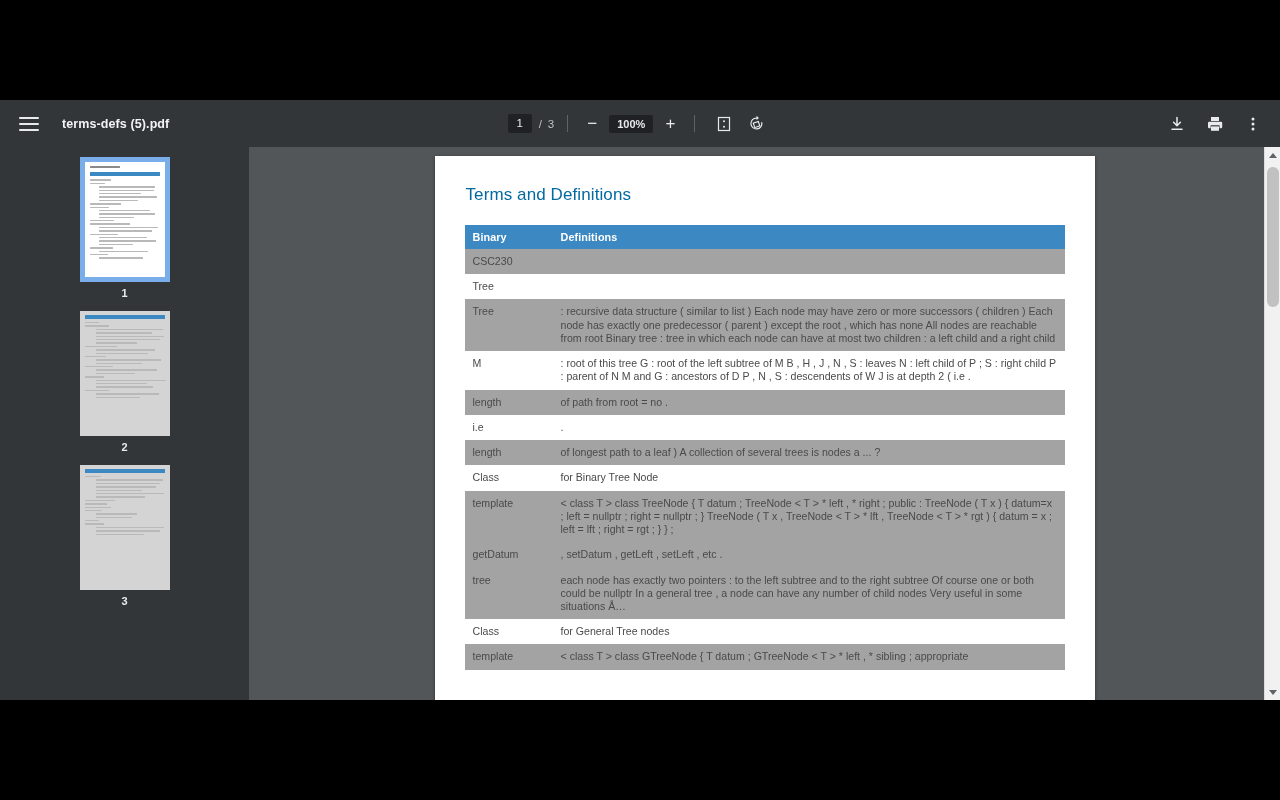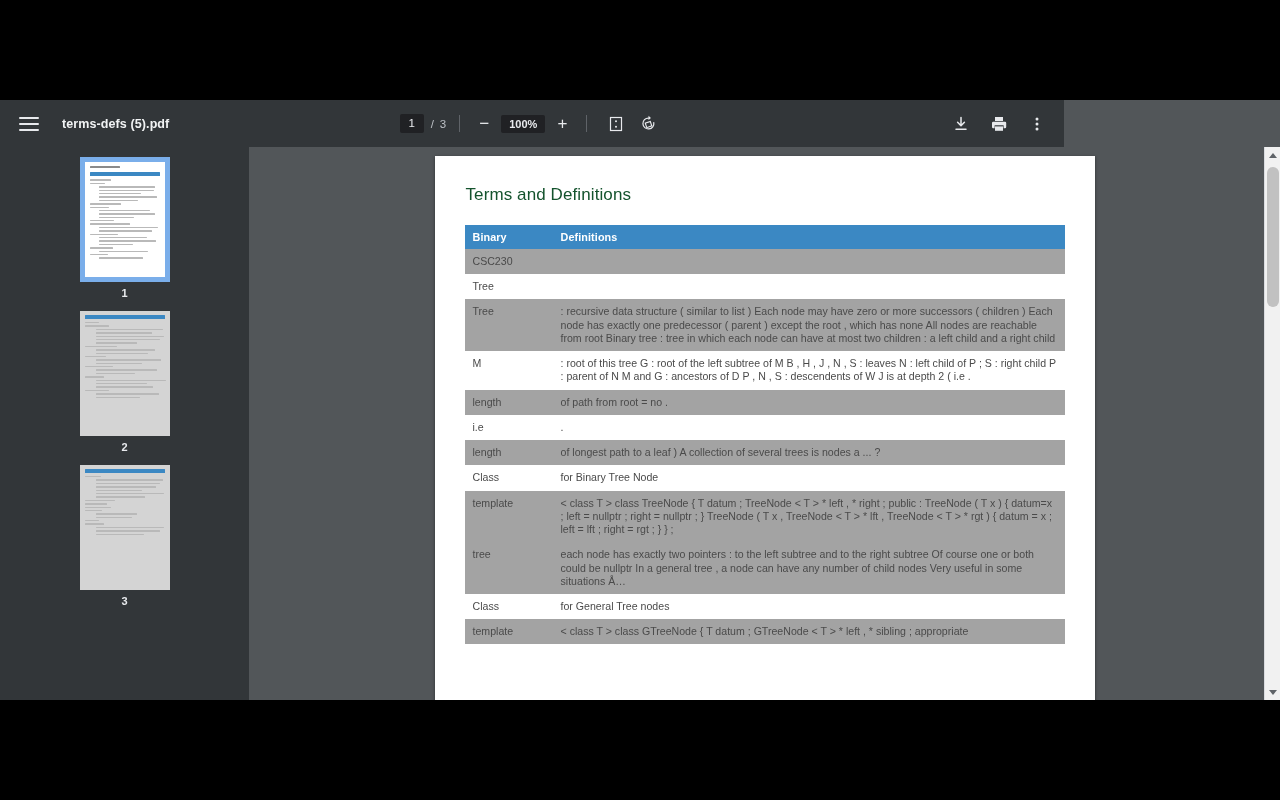--- a/index.html
+++ b/index.html
@@ -19,21 +19,21 @@
 
   
   .app {
     position: absolute; left: 0; top: 100px;
     width: 1280px; height: 600px;
     background: #525659; overflow: hidden;
   }
 
   
   .toolbar {
-    position: relative; height: 47px; width: 1064px;
+    position: relative; height: 47px; width: 1280px;
     background: #323639;
     display: flex; align-items: center;
     color: #e8eaed;
     justify-content: flex-end;
   }
   .tb-left { display: flex; align-items: center; padding-left: 16px; min-width: 300px; }
   .hamburger {
     width: 26px; height: 26px; display: flex; flex-direction: column;
     justify-content: center; gap: 4px; cursor: pointer; padding: 0 3px;
   }
@@ -112,21 +112,21 @@
     flex: 1; background: #525659; position: relative; overflow: hidden;
     display: flex; justify-content: center;
   }
   .page {
     width: 660px; background: #fff; margin-top: 9px;
     box-shadow: 0 1px 3px rgba(0,0,0,.45);
     padding: 24px 30px 10px 30px; position: relative;
     height: 560px; overflow: hidden;
   }
   .page-title {
-    font-size: 17px; color: #14532d; margin: 5px 0 20px 1px;
+    font-size: 17px; color: #0369a1; margin: 5px 0 20px 1px;
     font-weight: normal; letter-spacing: .1px;
   }
   table.defs { width: 100%; border-collapse: collapse; table-layout: fixed; }
   table.defs th {
     background: #3b88c3; color: #fff; font-size: 10.8px; font-weight: bold;
     text-align: left; padding: 6px 8px; letter-spacing: .1px;
   }
   table.defs th.c-term { width: 88px; }
   table.defs td {
     font-size: 10.6px; color: #4a4a4a; padding: 6px 8px;
@@ -366,20 +366,24 @@
               </tr>
               <tr class="even">
                 <td class="term">Class</td>
                 <td>for Binary Tree Node</td>
               </tr>
               <tr class="odd">
                 <td class="term">template</td>
                 <td>&lt; class T &gt; class TreeNode { T datum ; TreeNode &lt; T &gt; * left , * right ; public : TreeNode ( T x ) { datum=x ; left = nullptr ; right = nullptr ; } TreeNode ( T x , TreeNode &lt; T &gt; * lft , TreeNode &lt; T &gt; * rgt ) { datum = x ; left = lft ; right = rgt ; } } ;</td>
               </tr>
               <tr class="odd">
+                <td class="term">getDatum</td>
+                <td>, setDatum , getLeft , setLeft , etc .</td>
+              </tr>
+              <tr class="odd">
                 <td class="term">tree</td>
                 <td>each node has exactly two pointers : to the left subtree and to the right subtree Of course one or both could be nullptr In a general tree , a node can have any number of child nodes Very useful in some situations Å…</td>
               </tr>
               <tr class="even">
                 <td class="term">Class</td>
                 <td>for General Tree nodes</td>
               </tr>
               <tr class="odd">
                 <td class="term">template</td>
                 <td>&lt; class T &gt; class GTreeNode { T datum ; GTreeNode &lt; T &gt; * left , * sibling ; appropriate</td>

